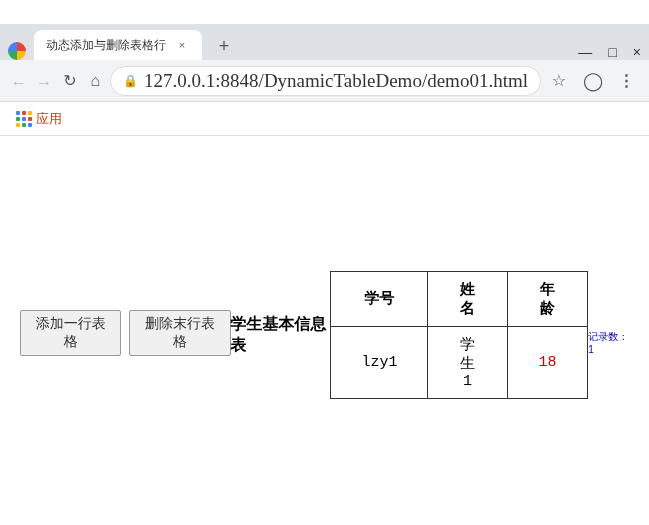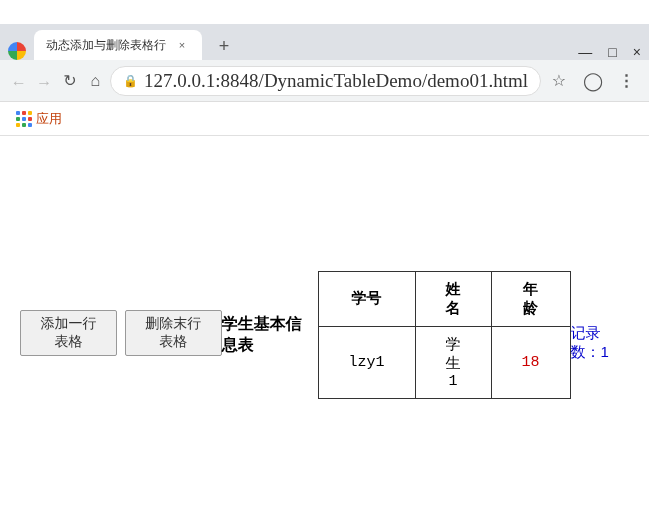--- a/index.html
+++ b/index.html
@@ -231,21 +231,21 @@
       background: #fff;
       font-weight: bold;
     }
 
     .student-table td.age {
       color: #c00;
       margin-top: 29px;
     }
 
     .record-count {
-      font-size: 15px;
+      font-size: 10px;
       color: #00c;
     }
   </style>
 </head>
 <body>
 
 <div class="title-bar">
 
   <div style="width:18px;height:18px;border-radius:50%;background:conic-gradient(#ea4335 0deg 90deg,#fbbc05 90deg 180deg,#34a853 180deg 270deg,#4285f4 270deg 360deg);flex-shrink:0;"></div>
 

